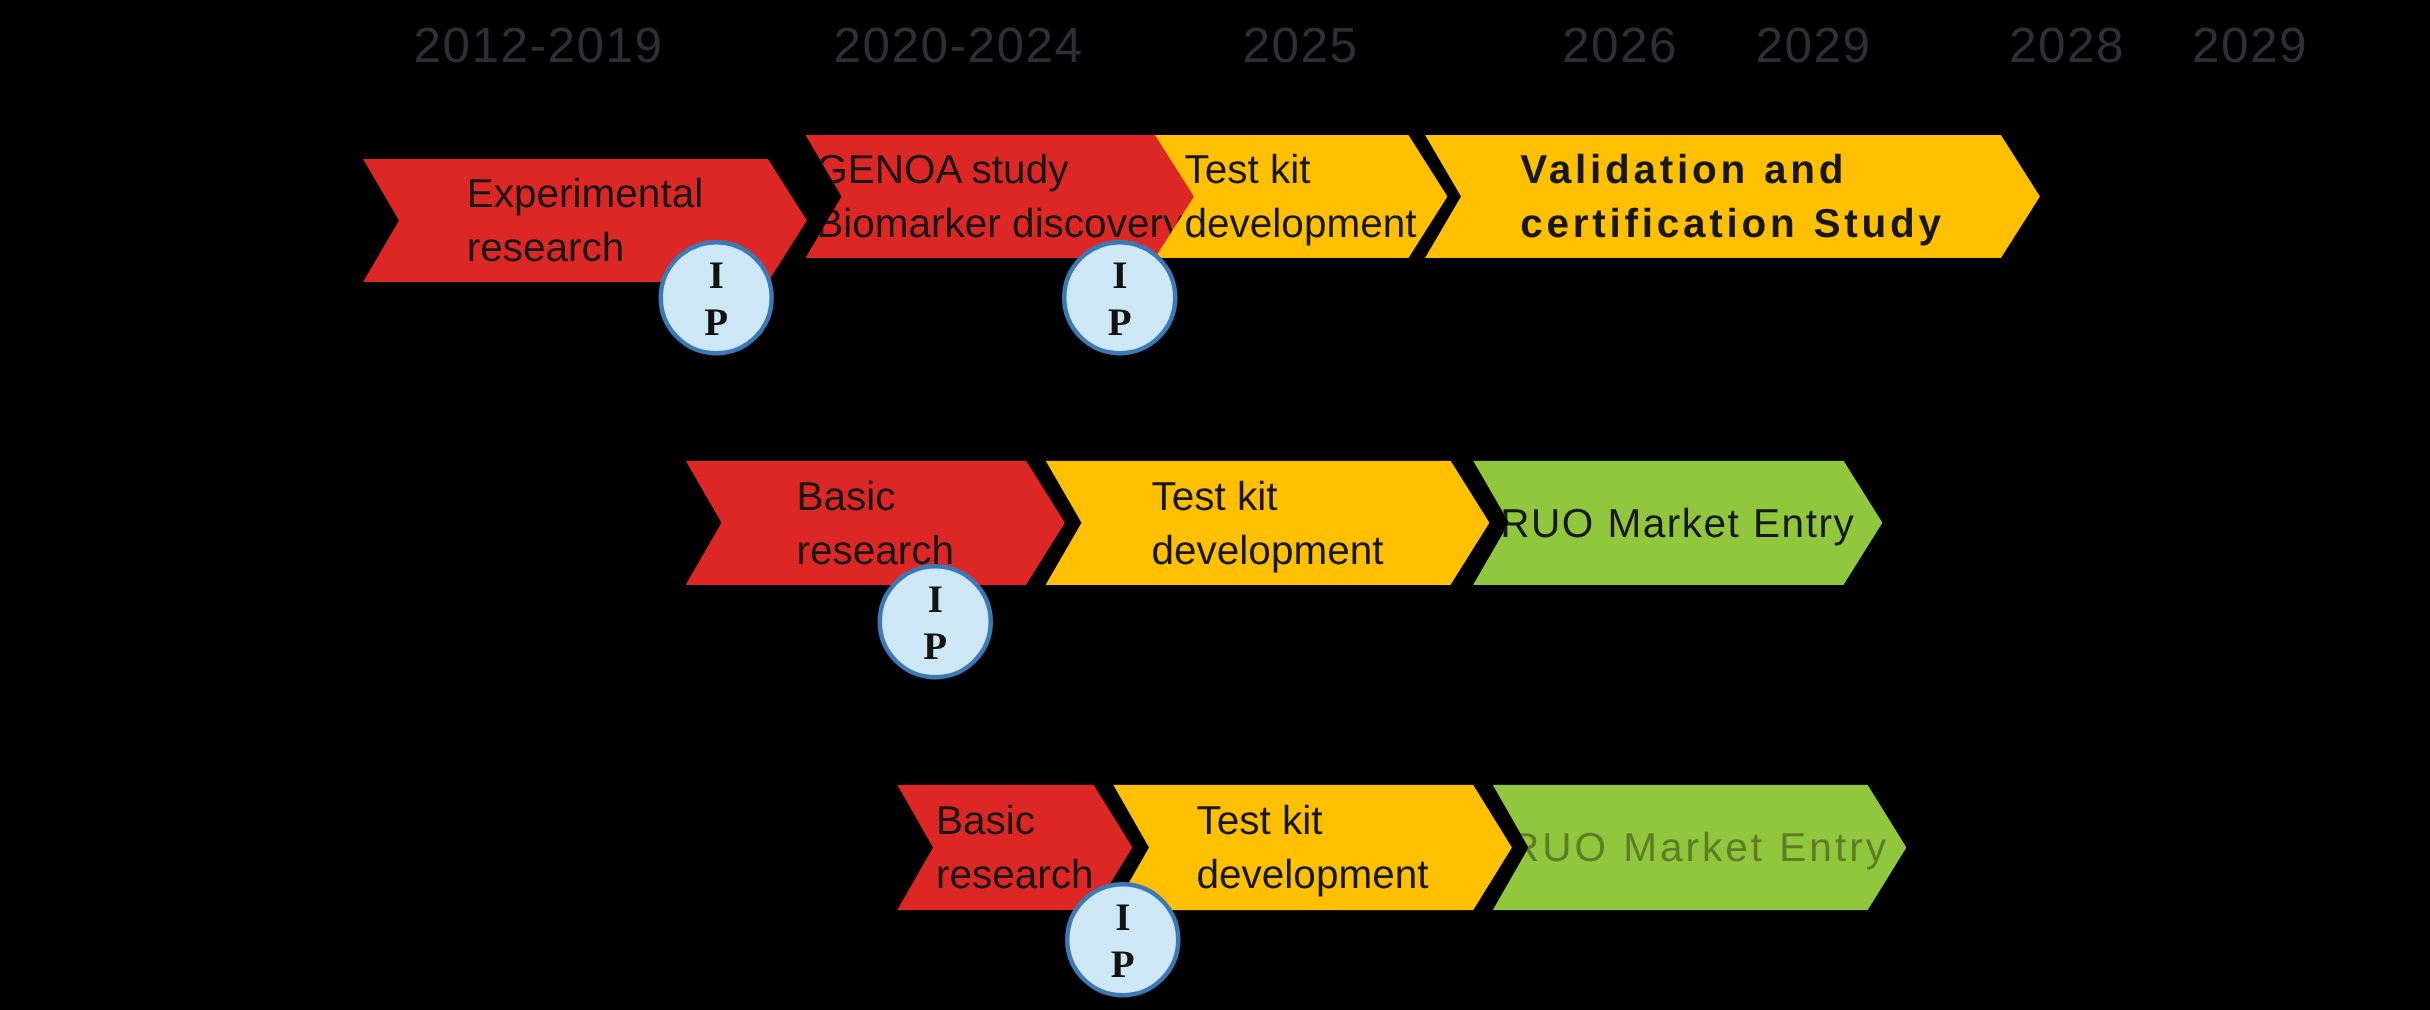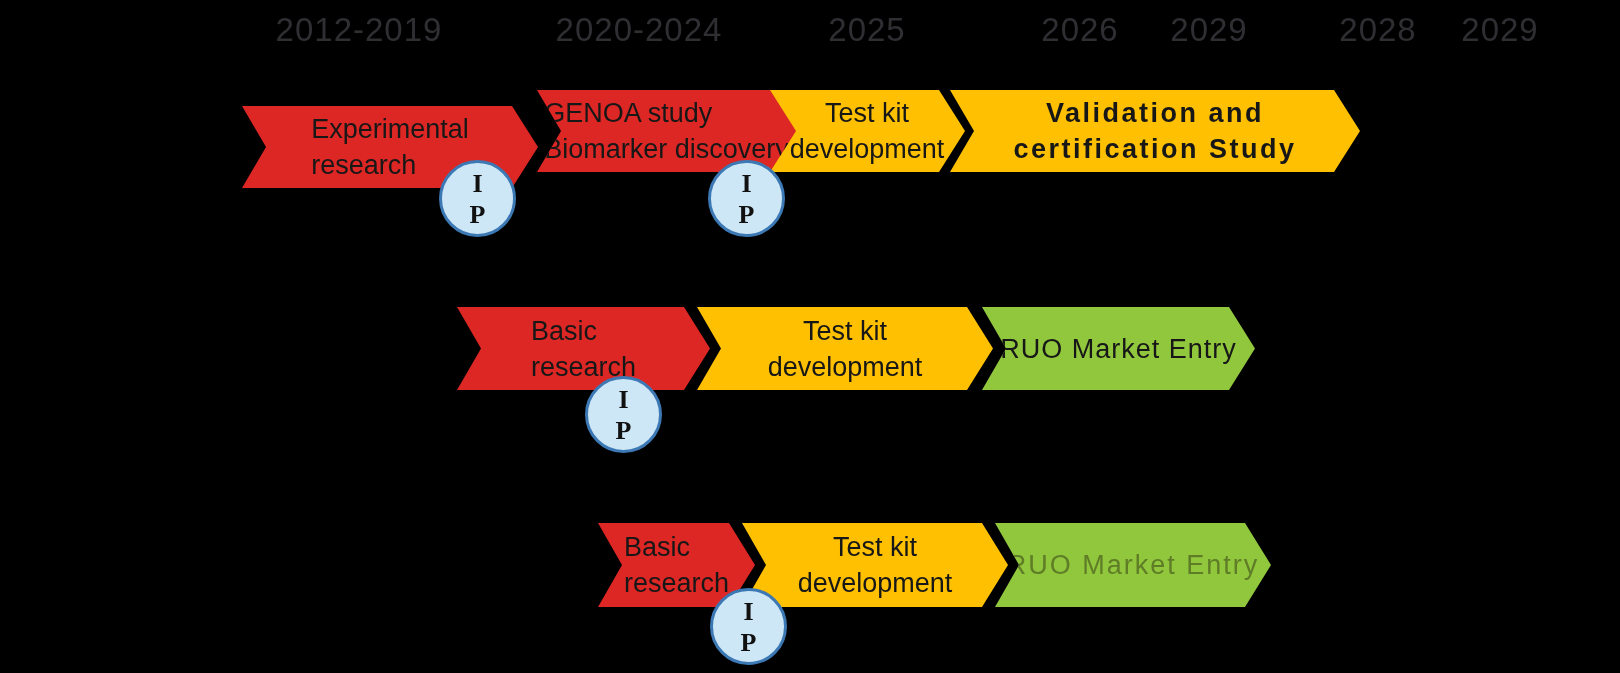--- a/index.html
+++ b/index.html
@@ -39,21 +39,20 @@
     display:flex;
     align-items:center;
     justify-content:center;
     clip-path:polygon(0 0, calc(100% - 26px) 0, 100% 50%, calc(100% - 26px) 100%, 0 100%, 24px 50%);
   }
   .arrow.red{background:var(--red);}
   .arrow.yellow{background:var(--yellow);}
   .arrow.green{background:var(--green);}
   .label{
     white-space:pre-line;
-    text-align:center;
     font-size:27px;
     line-height:36px;
     color:var(--stage-text);
   }
   .label.align-left{text-align:left;}
   .label.ls1{letter-spacing:1px;}
   .label.ls2{letter-spacing:2px;}
   .label.ls25{letter-spacing:2.5px;}
   .label.bold{font-weight:bold;}
   .label.olive{color:var(--ruo-olive);}

